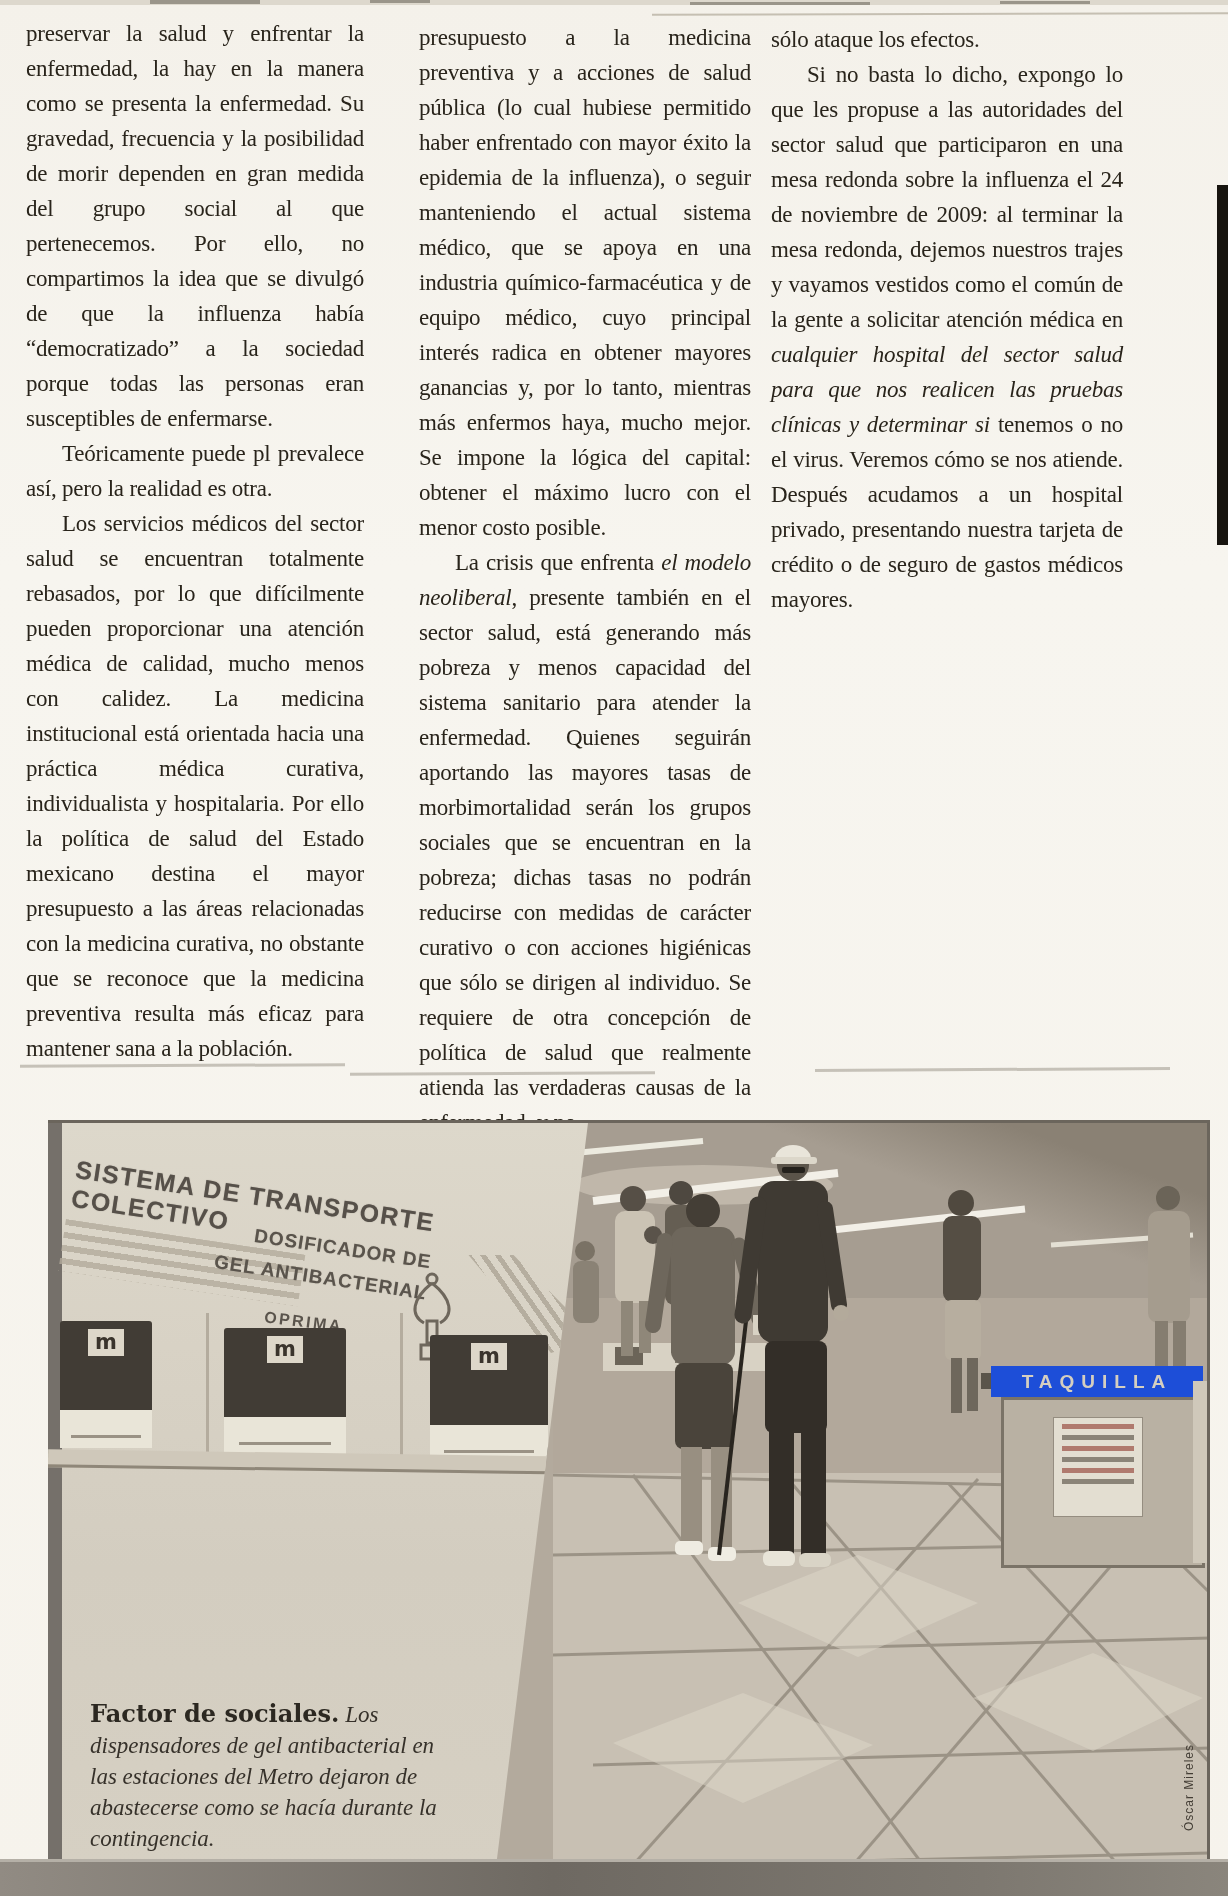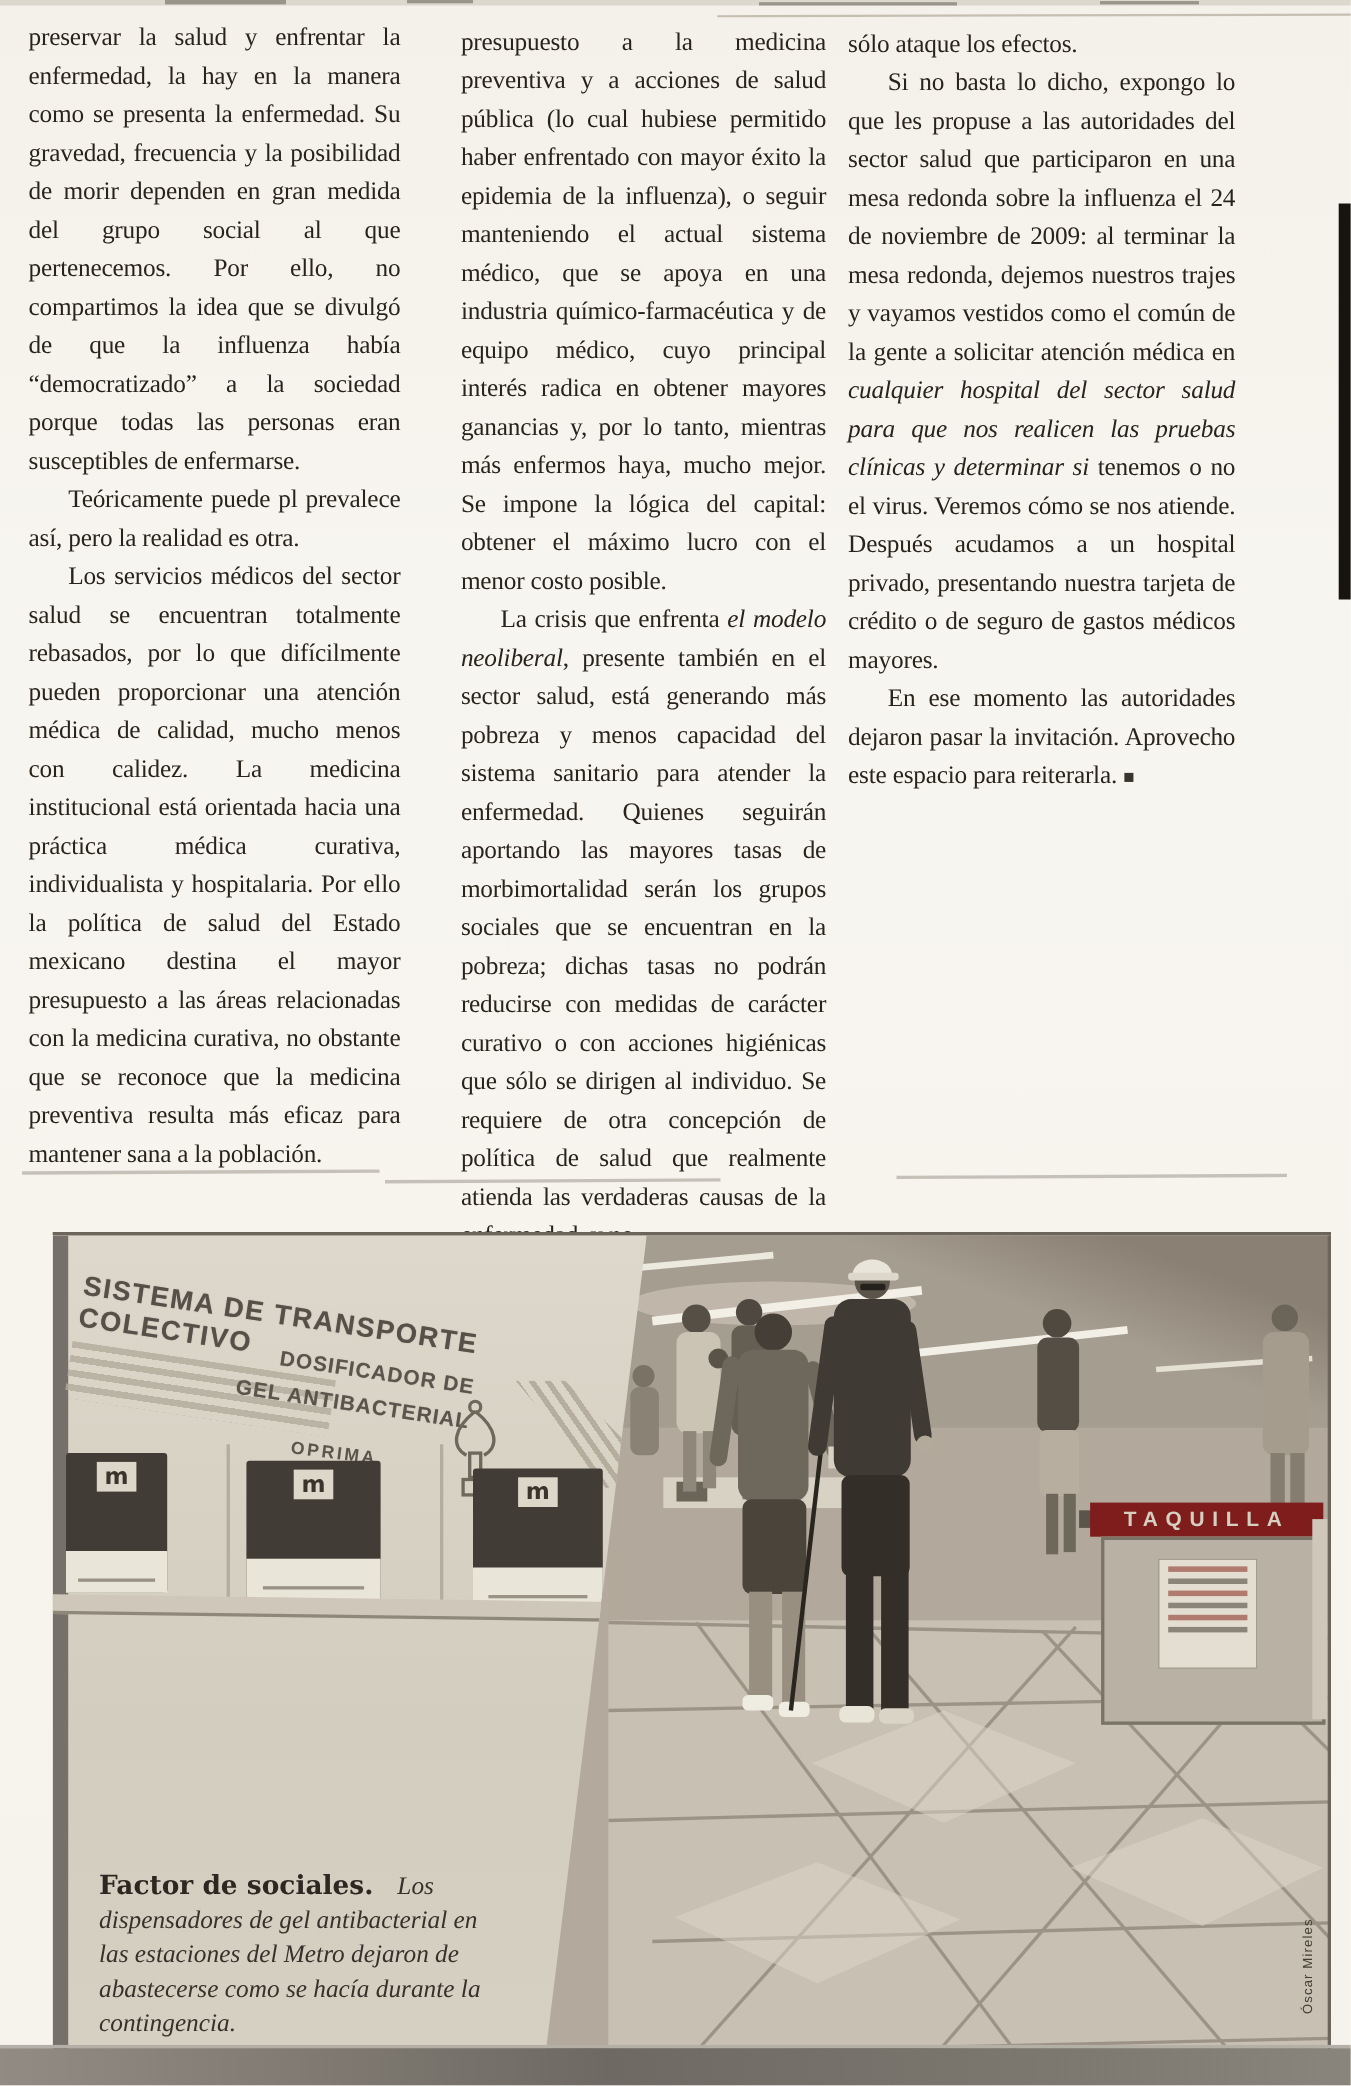--- a/index.html
+++ b/index.html
@@ -34,21 +34,21 @@
   
   .scene{position:absolute;left:505px;top:0;width:657px;height:742px;background:#b2a99c;}
   .ceiling{position:absolute;left:0;top:0;width:657px;height:175px;background:#a69d91;}
   .ceiling-dark{position:absolute;left:0;top:0;width:657px;height:175px;
     background:linear-gradient(200deg,#8a8174 0%,#8a8174 18%,transparent 40%);}
   .wallband{position:absolute;left:0;top:175px;width:657px;height:185px;background:#b2a89b;}
   .white-signband{position:absolute;left:50px;top:220px;width:215px;height:28px;background:#d8d2c4;}
   .mini-sign1{position:absolute;left:62px;top:224px;width:28px;height:18px;background:#6b6458;}
   .mini-sign2{position:absolute;left:122px;top:227px;width:42px;height:13px;background:#7d766a;}
   .taquilla{
-    position:absolute;left:438px;top:243px;width:212px;height:31px;background:#7f1d1d;
+    position:absolute;left:438px;top:243px;width:212px;height:31px;background:#1d4ed8;
     display:flex;align-items:center;justify-content:center;
     font-family:"Liberation Sans",sans-serif;font-weight:bold;font-size:19px;
     letter-spacing:7px;color:#d5cfc0;
   }
   .taquilla-tip{position:absolute;left:428px;top:250px;width:12px;height:16px;background:#5a544a;}
   .booth{position:absolute;left:448px;top:274px;width:198px;height:165px;background:#b9b1a3;border:3px solid #7a7367;}
   .poster{position:absolute;left:500px;top:294px;width:88px;height:98px;background:#e3ded1;border:1px solid #958d80;}
   .poster i{display:block;height:5px;margin:6px 8px;background:#b07a6e;}
   .poster i.g{background:#8b8478;}
   .booth-col{position:absolute;left:640px;top:258px;width:14px;height:182px;background:#cfc8ba;}
@@ -99,21 +99,21 @@
     width:36px;height:27px;background:#ddd7c9;display:flex;align-items:center;justify-content:center;
     font-family:"DejaVu Sans",sans-serif;font-weight:bold;font-size:21px;color:#3a342c;line-height:1;
   }
   .cover{position:absolute;left:0;bottom:0;width:100%;height:38px;background:#e9e5d8;}
   .cover::after{content:"";position:absolute;left:12%;bottom:10px;width:76%;height:3px;background:#9a9285;}
   .seam{position:absolute;top:190px;width:3px;height:150px;background:#b4ac9e;}
   .counter{position:absolute;left:0;top:330px;width:540px;height:15px;background:#cfc8ba;border-bottom:3px solid #8f8779;transform:rotate(.8deg);}
   
   .caption{position:absolute;left:42px;top:552px;width:368px;font-size:23px;line-height:31px;color:#36312a;}
   .caption .lead{font-weight:bold;font-style:normal;font-size:24px;color:#2c2821;font-family:"DejaVu Serif",serif;}
-  .caption .body{font-style:italic;margin-left:16px;}
+  .caption .body{font-style:italic;}
   .credit{
     position:absolute;left:1134px;top:468px;height:240px;
     writing-mode:vertical-rl;transform:rotate(180deg);
     font-family:"Liberation Sans",sans-serif;font-size:12px;letter-spacing:1px;color:#433d35;
   }
   
   .bottom-strip{position:absolute;left:0;top:1862px;width:1228px;height:34px;
     background:linear-gradient(90deg,#918b83,#6e6962 45%,#7d7870 80%,#8a857c);}
   .bottom-strip-hl{position:absolute;left:0;top:1859px;width:1228px;height:3px;background:#b5b0a7;}
 </style>
@@ -135,21 +135,20 @@
 </div>
 
 <div id="col2" class="col">
   <p class="noind">presupuesto a la medicina preventiva y a acciones de salud pública (lo cual hubiese permitido haber enfrentado con mayor éxito la epidemia de la influenza), o seguir manteniendo el actual sistema médico, que se apoya en una industria químico-farmacéutica y de equipo médico, cuyo principal interés radica en obtener mayores ganancias y, por lo tanto, mientras más enfermos haya, mucho mejor. Se impone la lógica del capital: obtener el máximo lucro con el menor costo posible.</p>
   <p class="ind"><span>La crisis que enfrenta </span><i>el modelo neoliberal</i><span>, presente también en el sector salud, está generando más pobreza y menos capacidad del sistema sanitario para atender la enfermedad. Quienes seguirán aportando las mayores tasas de morbimortalidad serán los grupos sociales que se encuentran en la pobreza; dichas tasas no podrán reducirse con medidas de carácter curativo o con acciones higiénicas que sólo se dirigen al individuo. Se requiere de otra concepción de política de salud que realmente atienda las verdaderas causas de la enfermedad, y no</span></p>
 </div>
 
 <div id="col3" class="col">
   <p class="noind">sólo ataque los efectos.</p>
   <p class="ind"><span>Si no basta lo dicho, expongo lo que les propuse a las autoridades del sector salud que participaron en una mesa redonda sobre la influenza el 24 de noviembre de 2009: al terminar la mesa redonda, dejemos nuestros trajes y vayamos vestidos como el común de la gente a solicitar atención médica en </span><i>cualquier hospital del sector salud para que nos realicen las pruebas clínicas y determinar si</i><span> tenemos o no el virus. Veremos cómo se nos atiende. Después acudamos a un hospital privado, presentando nuestra tarjeta de crédito o de seguro de gastos médicos mayores.</span></p>
-  <p class="ind"><span>En ese momento las autoridades dejaron pasar la invitación. Aprovecho este espacio para reiterarla.</span> <span class="endmark">■</span></p>
 </div>
 
 <div class="smudge" style="left:20px;top:1064px;width:325px;"></div>
 <div class="smudge" style="left:350px;top:1072px;width:305px;"></div>
 <div class="smudge" style="left:815px;top:1068px;width:355px;"></div>
 
 <div class="photo">
 
   <div class="scene">
     <div class="ceiling"></div>

